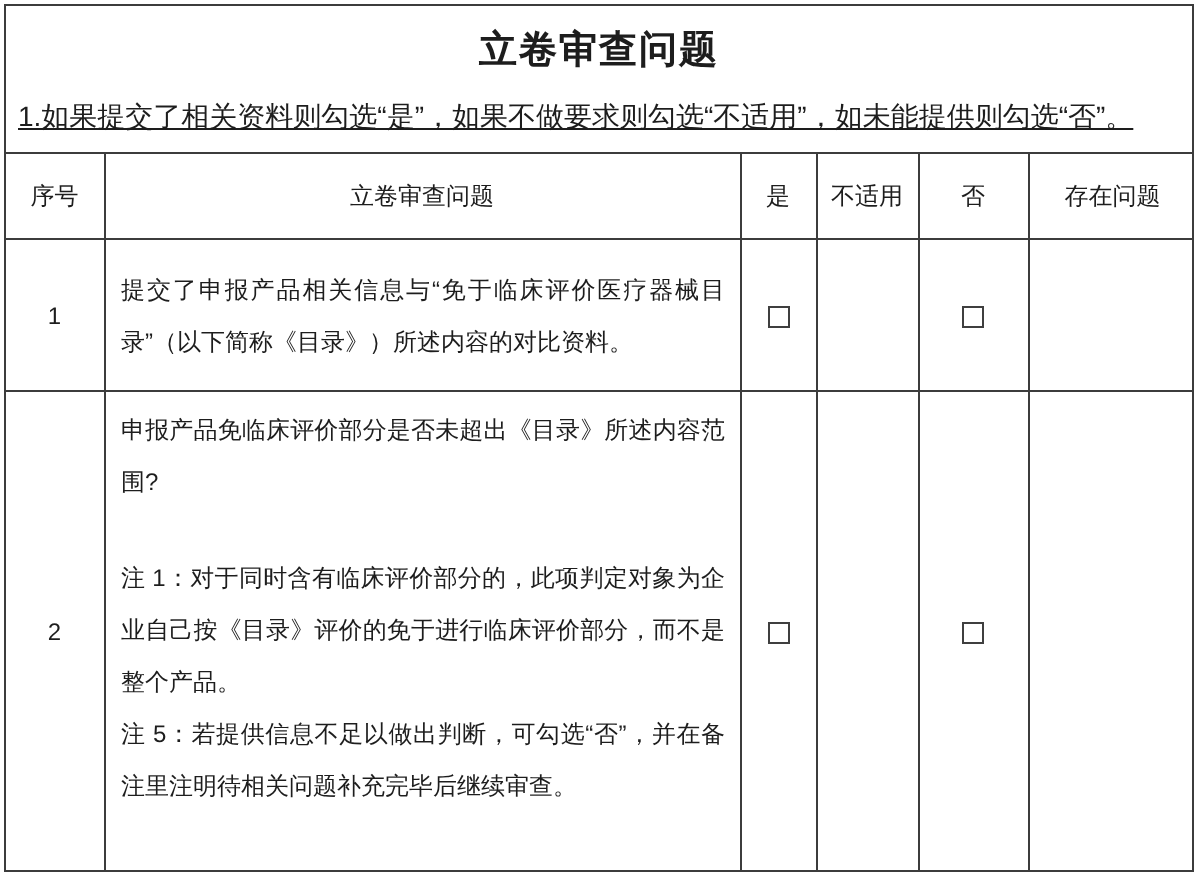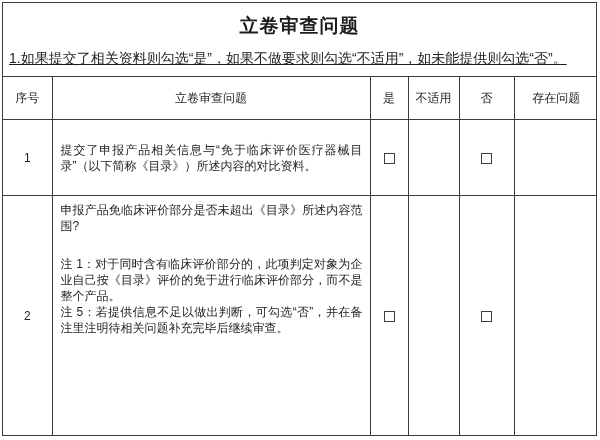--- a/index.html
+++ b/index.html
@@ -51,21 +51,21 @@
   
   table.review tr > *:first-child { border-left: none; }
   table.review tr > *:last-child { border-right: none; }
   table.review tbody tr:last-child > * { border-bottom: none; }
   table.review thead th { height: 43px; text-align: center; }
   tr.row-1 { height: 76px; }
   td.idx { text-align: center; }
   td.question {
     padding: 5px 7px 5px 8px;
     text-align: justify;
-    line-height: 16px;
+    line-height: 26px;
   }
   tr.row-2 td.question { vertical-align: top; padding-top: 6px; }
   td.question p { margin: 0; }
   td.question p.note-gap { margin-top: 22px; }
   td.mark { text-align: center; }
   .checkbox {
     display: inline-block;
     width: 11px; height: 11px;
     border: 1.5px solid #3f3f3f;
     background: #ffffff;

